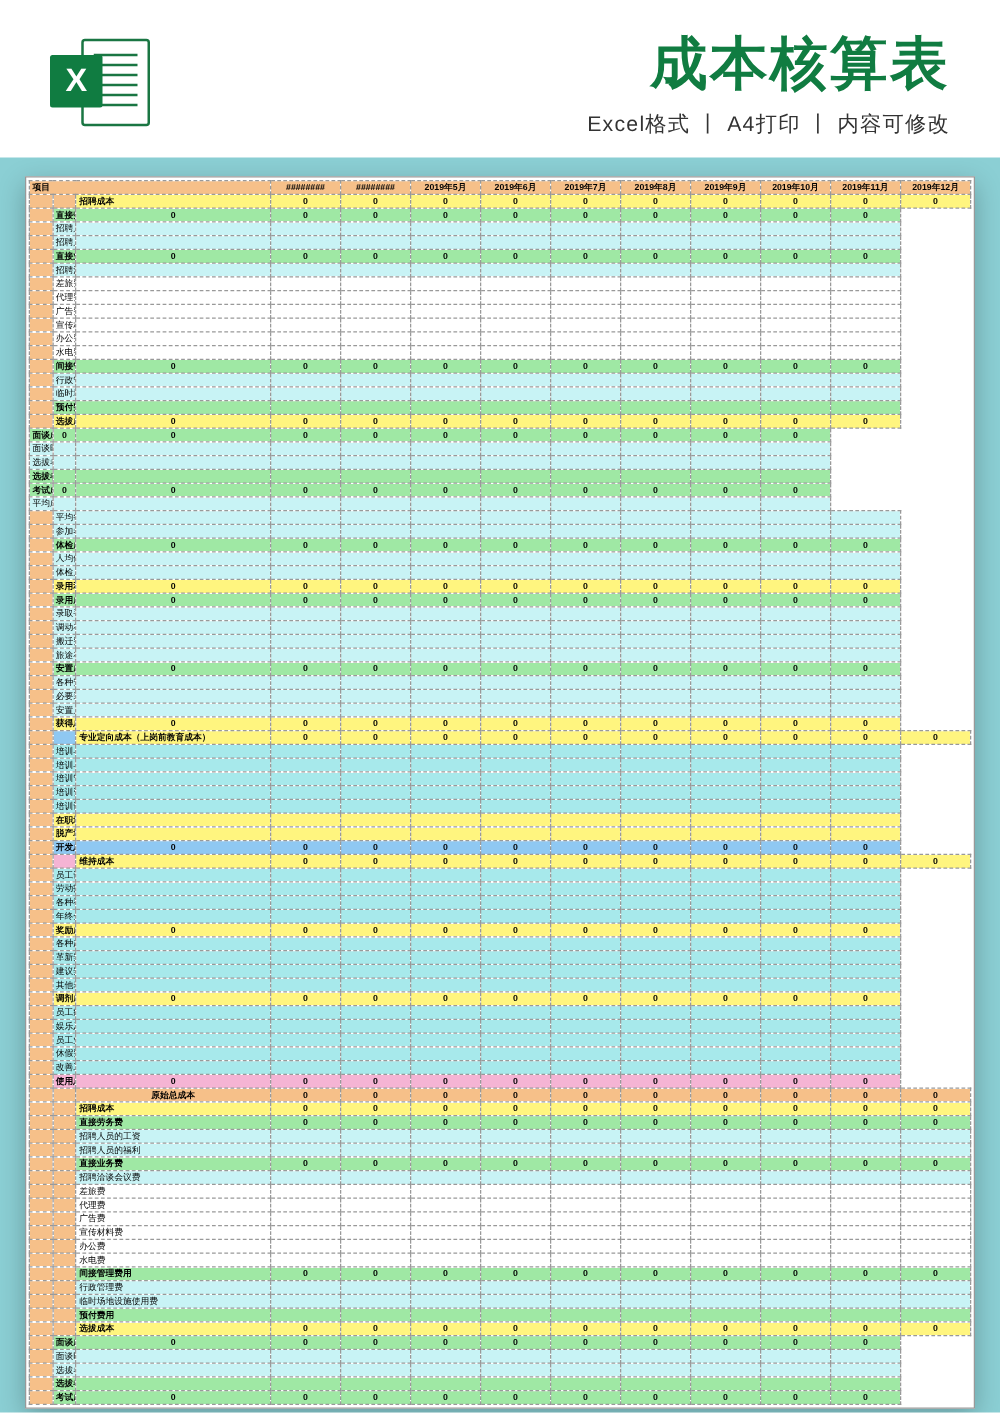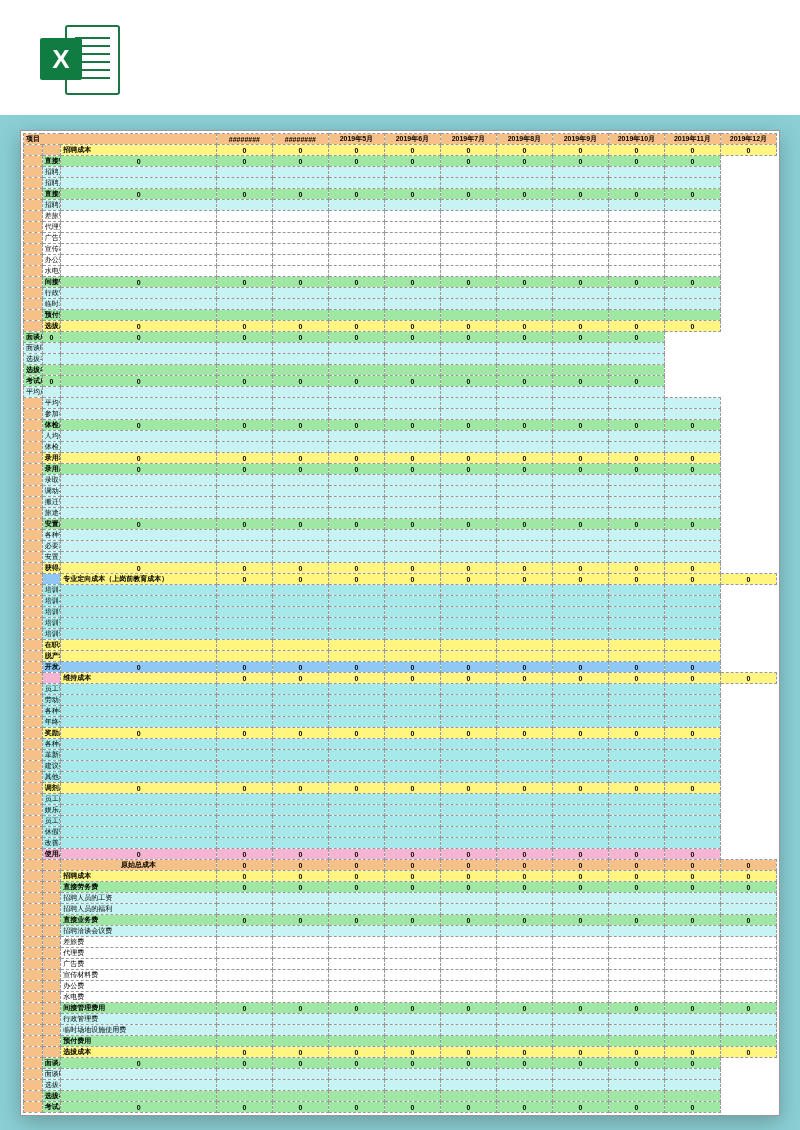--- a/index.html
+++ b/index.html
@@ -29,20 +29,28 @@
   .bold { font-weight: bold; }
 </style>
 </head>
 <body>
 
 <div class="header">
   <div class="excel-icon">
     <div class="excel-box"></div>
     <div class="excel-badge">X</div>
   </div>
+  <div class="title-block">
+    <div class="main-title">成本核算表</div>
+    <div class="subtitle">
+      <span>Excel格式</span> 丨
+      <span>A4打印</span> 丨
+      <span>内容可修改</span>
+    </div>
+  </div>
 </div>
 
 <div class="sheet-wrap">
   <table id="grid">
       <colgroup>
         <col style="width: 18px;">
         <col style="width: 18px;">
         <col style="width: 150px;">
         <col style="width: 54px;">
         <col style="width: 54px;">

